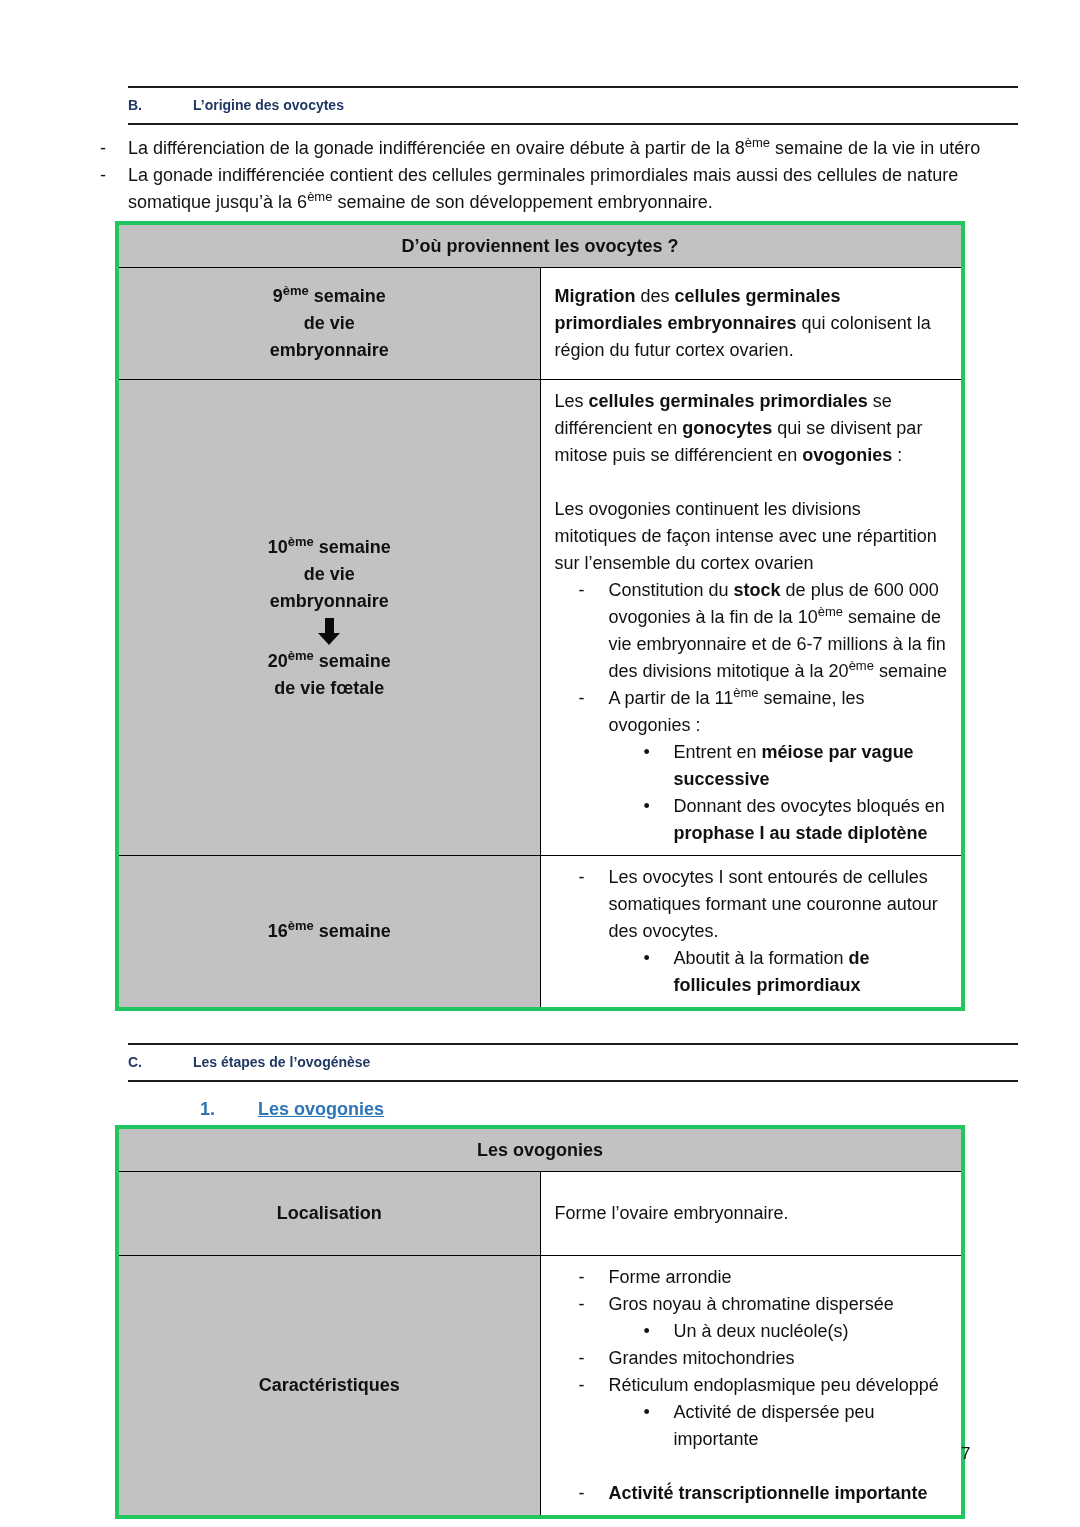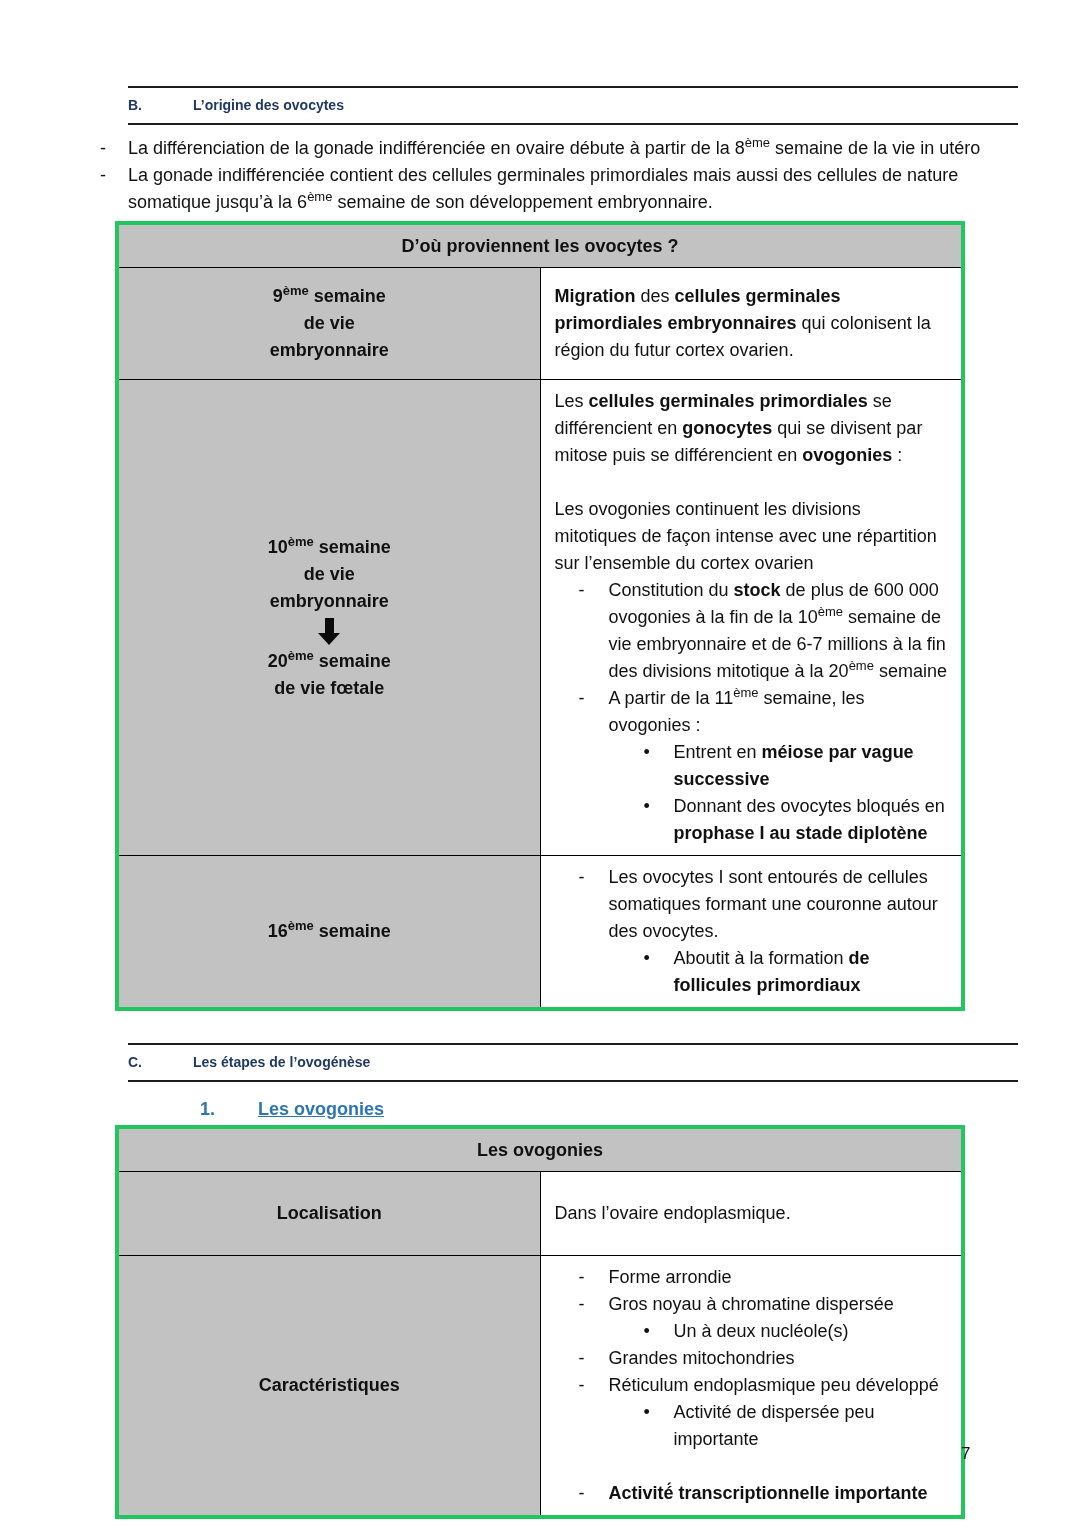--- a/index.html
+++ b/index.html
@@ -178,21 +178,21 @@
   <table class="doc-table" id="t2">
     <tbody>
       <tr>
         <td class="thead" colspan="2">Les ovogonies</td>
       </tr>
       <tr class="r1">
         <td class="rowhead">
             <div class="blk p">Localisation</div>
           </td>
         <td class="content">
-            <div class="blk p">Dans l’ovaire endoplasmique.</div>
+            <div class="blk p">Forme l’ovaire embryonnaire.</div>
           </td>
       </tr>
       <tr class="r2">
         <td class="rowhead">
             <div class="blk p">Caractéristiques</div>
           </td>
         <td class="content">
             <div class="blk dash">
               <span class="marker">-</span>
               <span class="txt">Forme arrondie</span>

